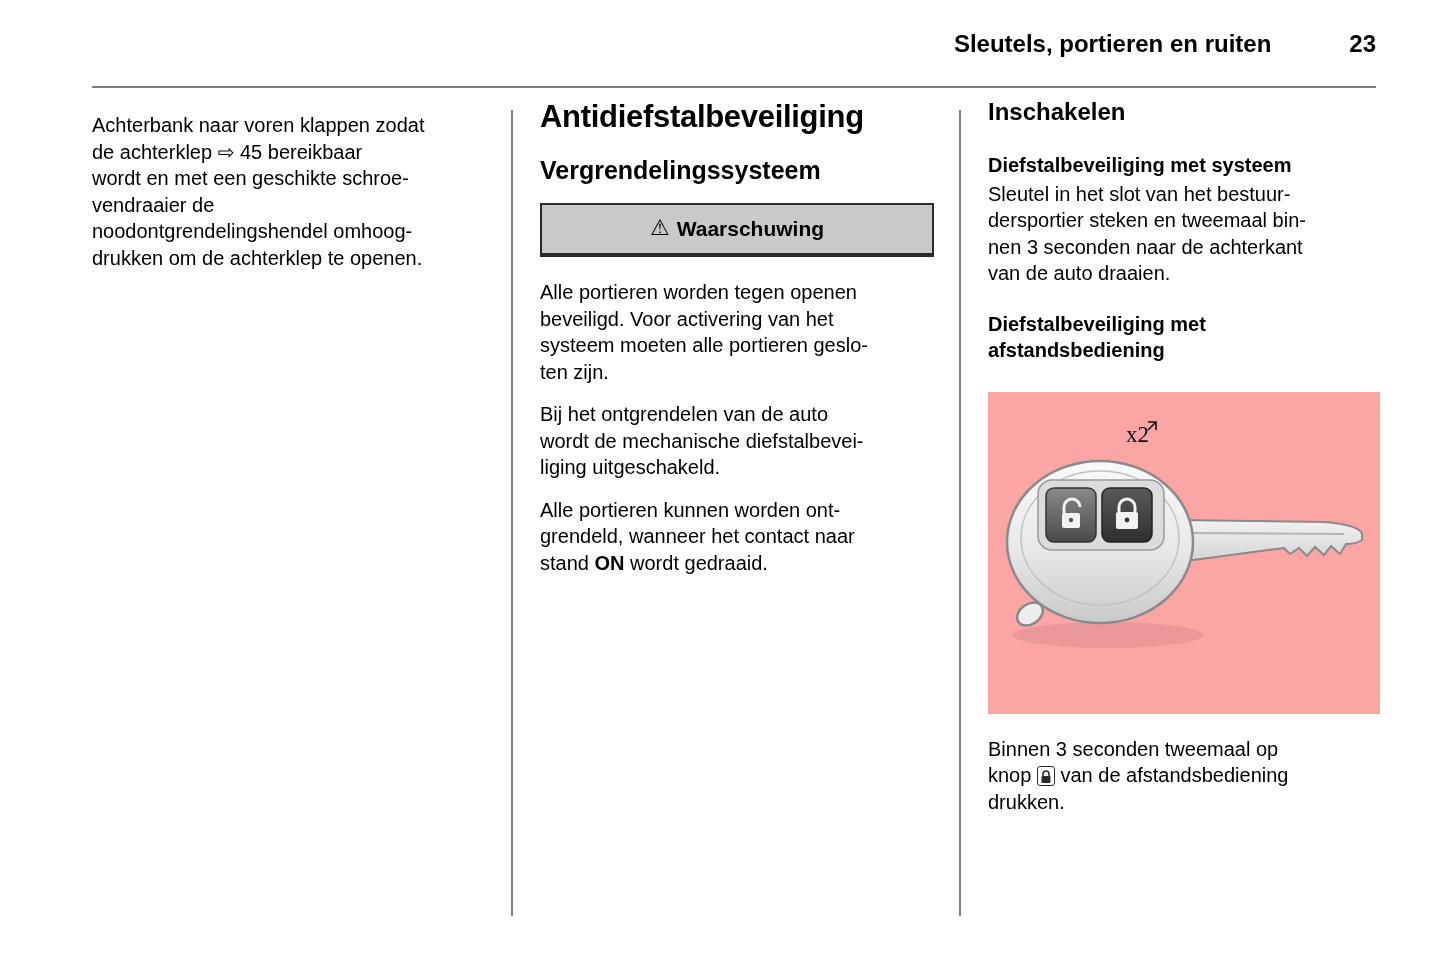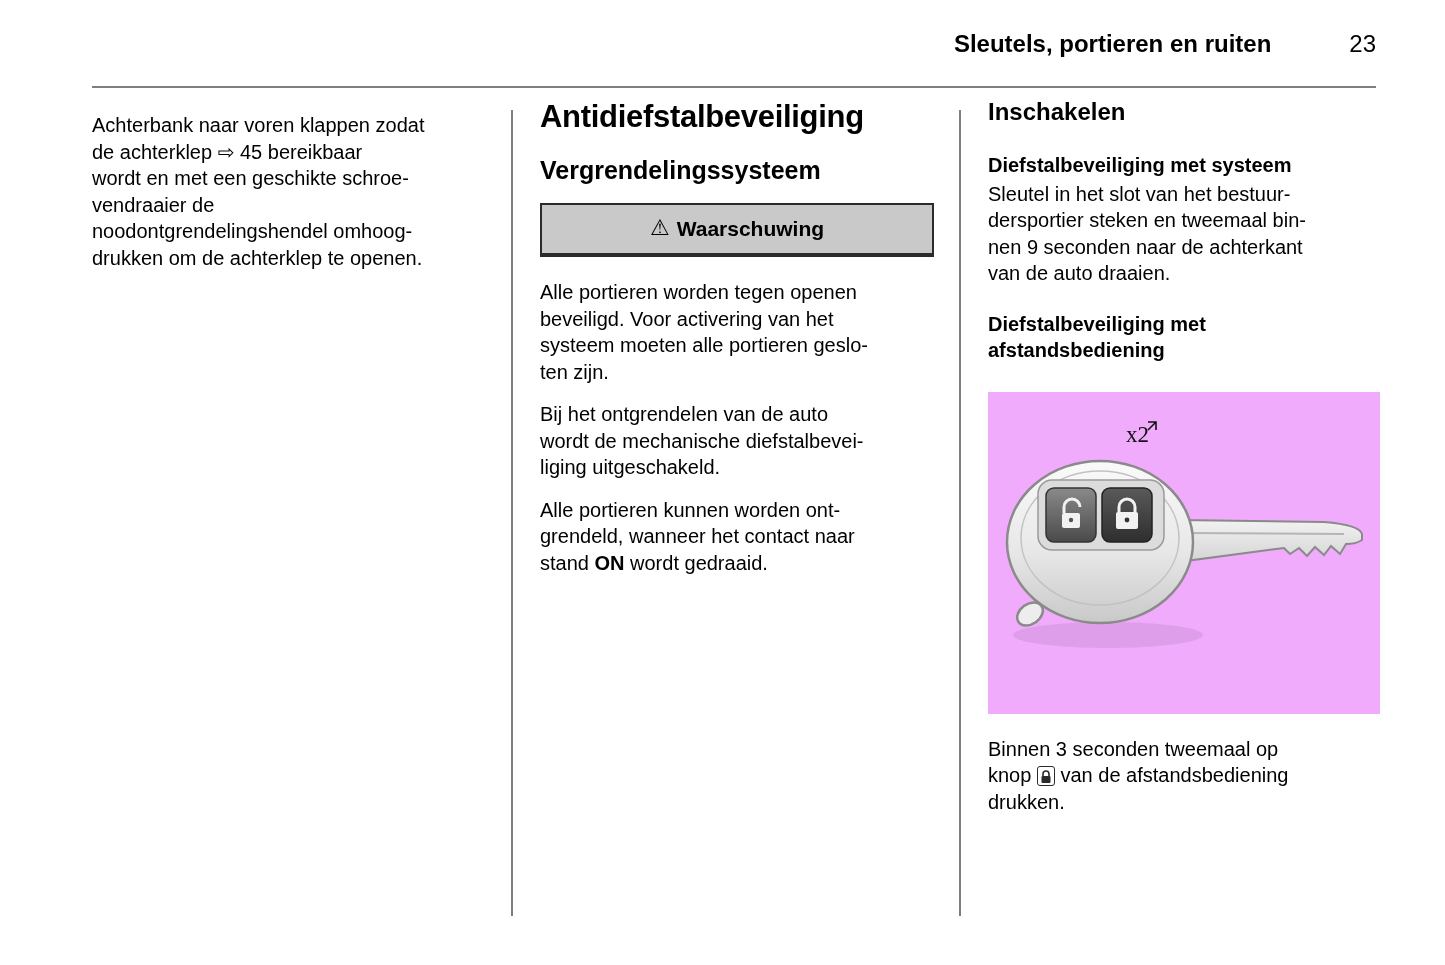--- a/index.html
+++ b/index.html
@@ -12,21 +12,21 @@
     overflow: hidden;
   }
   .pre { white-space: pre-line; }
 
   
   .page-header {
     position: absolute; top: 30px; left: 92px; width: 1284px;
     display: flex; align-items: baseline; justify-content: flex-end;
   }
   .page-header .title { font-size: 24px; font-weight: bold; }
-  .page-header .pagenum { font-size: 24px; font-weight: normal; margin-left: 78px; }
+  .page-header .pagenum { font-size: 24px; font-weight: bold; margin-left: 78px; }
   .header-rule {
     position: absolute; top: 86px; left: 92px; width: 1284px; height: 2px;
     background: #7f7f7f;
   }
 
   
   .vrule { position: absolute; top: 110px; height: 806px; width: 2px; background: #7f7f7f; }
   .vrule-1 { left: 511px; }
   .vrule-2 { left: 959px; }
 
@@ -52,21 +52,21 @@
   .para { margin-bottom: 16px; }
   .bold { font-weight: bold; }
 
   
   .col-right h2 { font-size: 24px; font-weight: bold; margin-bottom: 26px; }
   .subhead { font-size: 20px; font-weight: bold; line-height: 26px; margin-bottom: 3px; }
   .col-right .para { margin-bottom: 22px; }
   .subhead-2 { margin-top: 24px; margin-bottom: 29px; }
 
   .figure {
-    width: 392px; height: 322px; background: #f0abfc; margin-bottom: 18px;
+    width: 392px; height: 322px; background: #fca5a5; margin-bottom: 18px;
     position: relative;
   }
   .figure svg { display: block; }
 
   .caption { margin-top: 22px; }
   .key-btn-inline {
     display: inline-block; width: 18px; height: 20px;
     border: 1.5px solid #2b2b2b; border-radius: 3px;
     vertical-align: -4px; position: relative; background: #fff;
   }
@@ -115,21 +115,21 @@
 grendeld, wanneer het contact naar
 stand </span><span class="bold">ON</span><span class="pre"> wordt gedraaid.</span></p>
 </div>
 
 <div class="col col-right">
   <h2>Inschakelen</h2>
 
   <div class="subhead">Diefstalbeveiliging met systeem</div>
   <p class="para pre">Sleutel in het slot van het bestuur-
 dersportier steken en tweemaal bin-
-nen 9 seconden naar de achterkant
+nen 3 seconden naar de achterkant
 van de auto draaien.</p>
 
   <div class="subhead subhead-2 pre">Diefstalbeveiliging met
 afstandsbediening</div>
 
   <div class="figure">
     <svg width="392" height="322" viewBox="0 0 392 322">
       <defs>
         <linearGradient id="fobGrad" x1="0" y1="0" x2="0" y2="1">
           <stop offset="0" stop-color="#fafafa"></stop>

